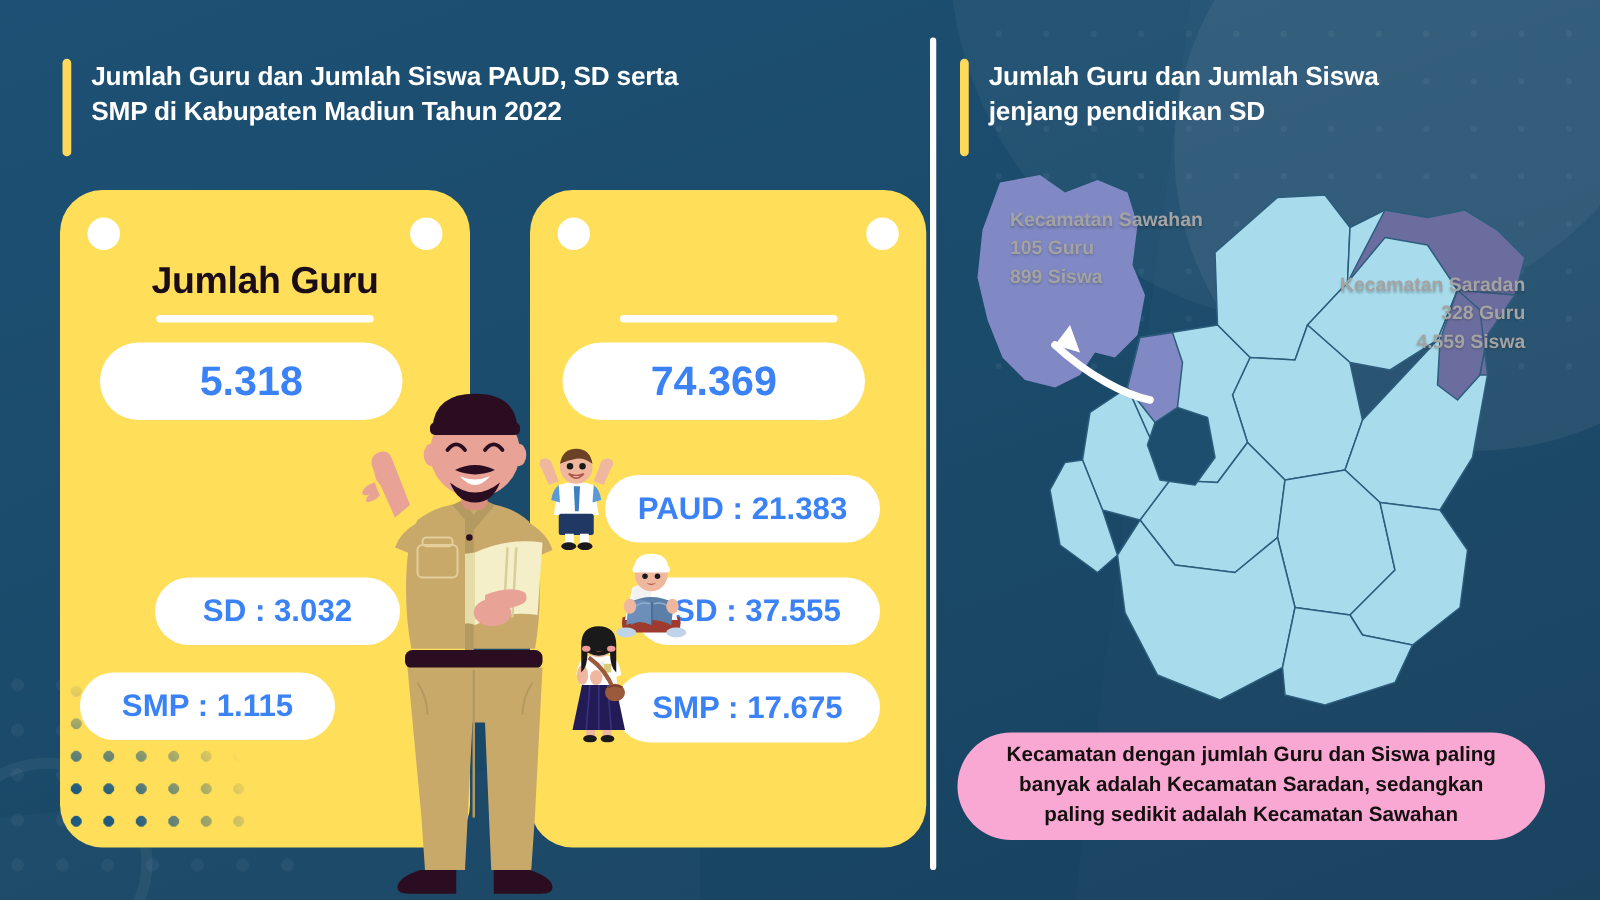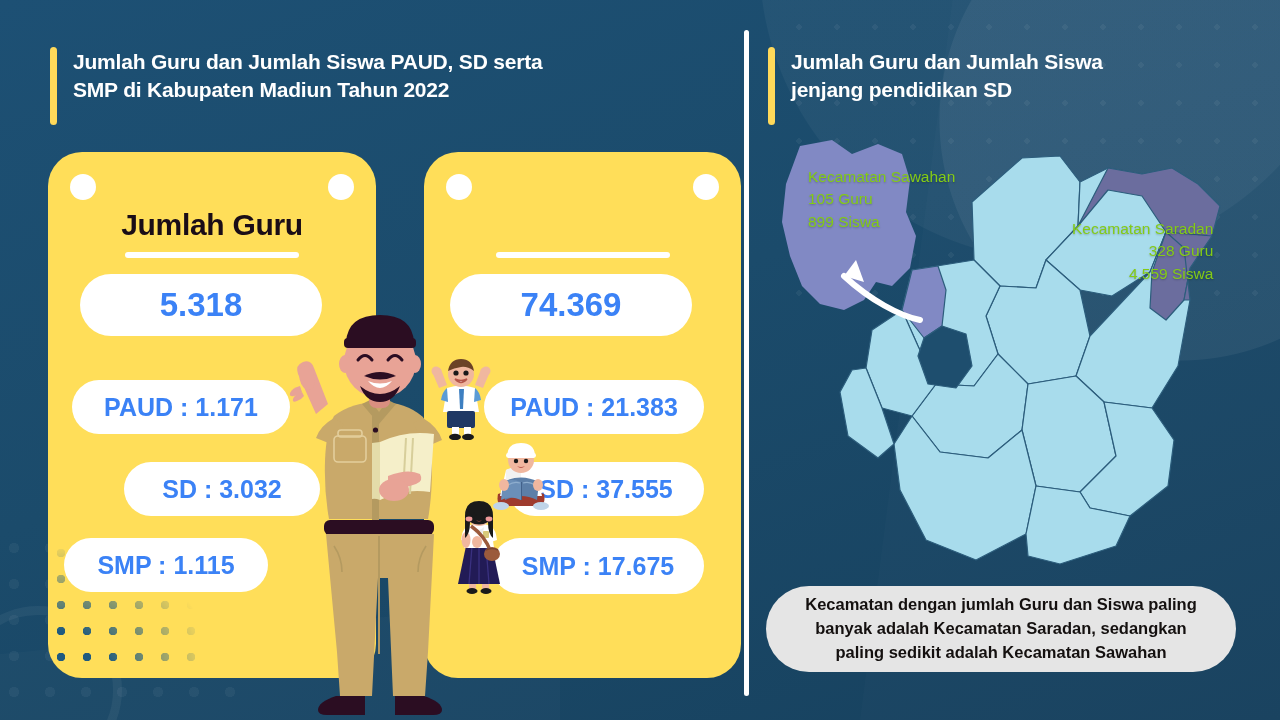--- a/index.html
+++ b/index.html
@@ -182,37 +182,37 @@
 
   
   #map-wrap {
     position: absolute;
     left: 760px; top: 140px;
     width: 500px; height: 440px;
   }
 
   .map-label {
     position: absolute;
-    color: #84cc16;
+    color: #a3a3a3;
     font-size: 15.5px;
-    font-weight: normal;
+    font-weight: bold;
     line-height: 1.45;
     white-space: pre-line;
     z-index: 9;
     text-shadow: 0 1px 2px rgba(0,0,0,0.25);
   }
   #label-sawahan { left: 48px;  top: 26px;  }
   #label-saradan { left: 312px; top: 78px; text-align: right;  }
 
   
   #caption {
     position: absolute;
     left: 766px; top: 586px;
     width: 470px; height: 86px;
-    background: #e5e5e5;
+    background: #f9a8d4;
     border-radius: 44px;
     display: flex;
     align-items: center;
     justify-content: center;
     text-align: center;
     color: #14100f;
     font-size: 16.5px;
     font-weight: bold;
     line-height: 1.45;
     white-space: pre-line;
@@ -239,21 +239,20 @@
   </div>
 
   <div class="card" id="card-guru">
     <div class="card-dots"></div>
     <div class="card-hole hole-l"></div>
     <div class="card-hole hole-r"></div>
     <div class="card-title">Jumlah Guru</div>
     <div class="card-rule"></div>
 
     <div class="pill total" id="guru-total">5.318</div>
-    <div class="pill sub" id="guru-paud">PAUD : 1.171</div>
     <div class="pill sub" id="guru-sd">SD : 3.032</div>
     <div class="pill sub" id="guru-smp">SMP : 1.115</div>
   </div>
 
   <div class="card" id="card-siswa">
     <div class="card-hole hole-l"></div>
     <div class="card-hole hole-r"></div>
     <div class="card-rule"></div>
 
     <div class="pill total" id="siswa-total">74.369</div>

